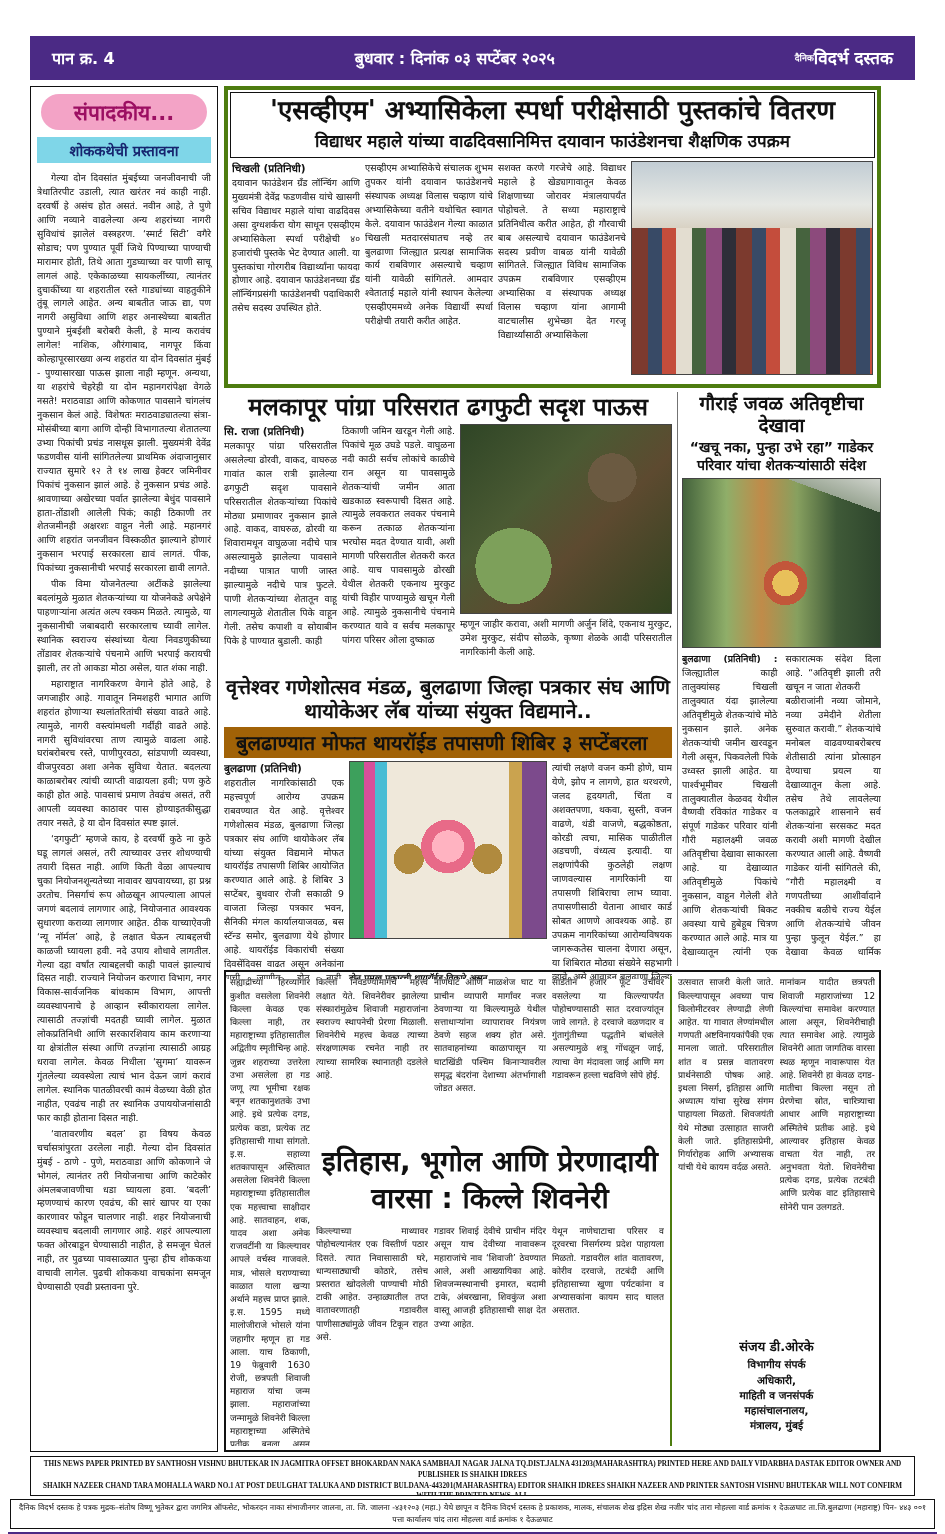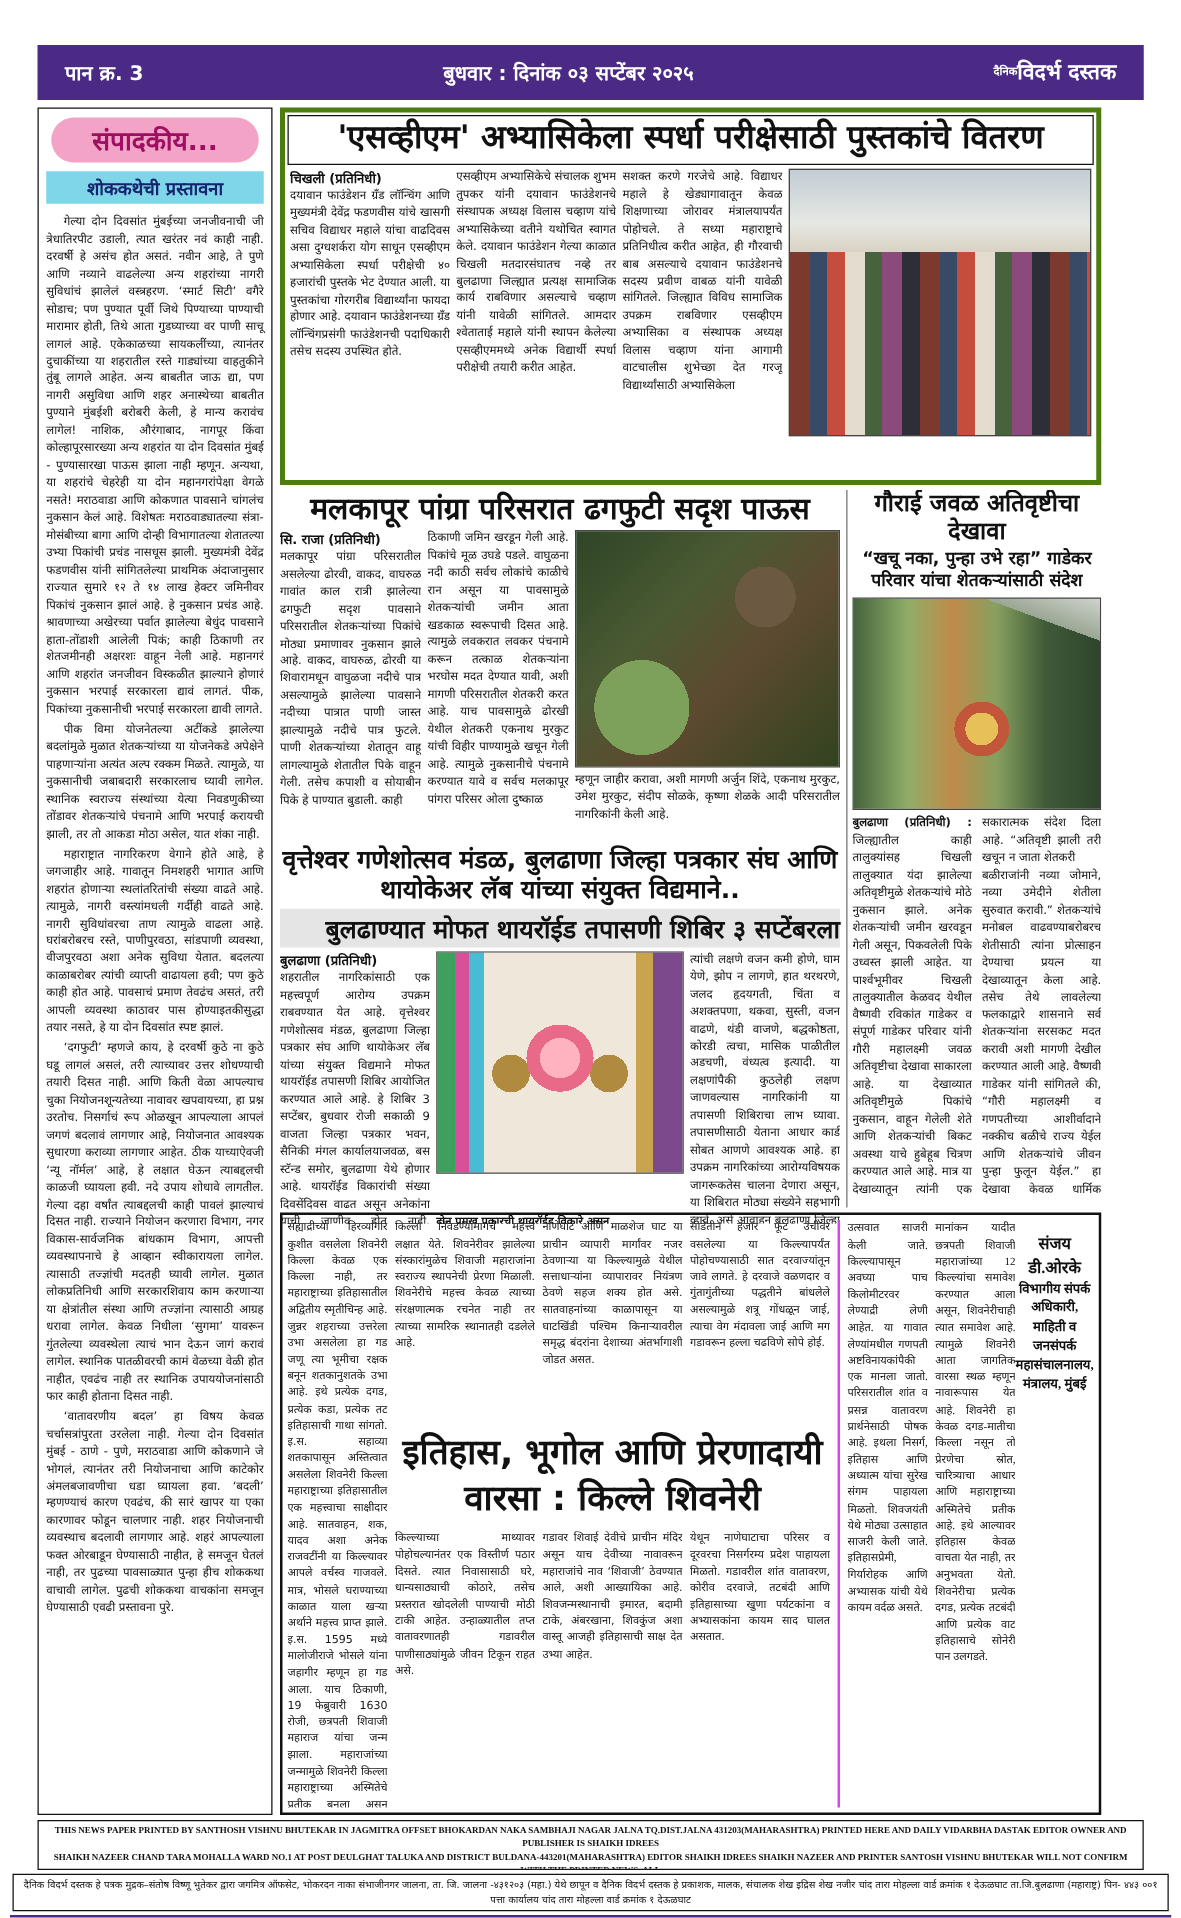--- a/index.html
+++ b/index.html
@@ -47,39 +47,39 @@
   .row2 { display:flex; gap:5px; height:574px; }
   .row2-left { width:448px; flex:none; display:flex; flex-direction:column; gap:4px; }
   .row2-right { flex:1; border-left:1px solid #737373; padding-left:4px; overflow:hidden; }
 
   .h-malkapur { font-size:24px; font-weight:bold; text-align:center; line-height:1.1; margin:2px 0 3px 0; }
   .art2-body { display:flex; gap:5px; height:244px; overflow:hidden; }
   .art2-col { flex:1; overflow:hidden; }
   .art2-right { width:212px; flex:none; }
 
   .h-thyroid { font-size:20px; font-weight:bold; text-align:center; line-height:1.2; margin-top:3px; }
-  .banner { background:#e5e5e5; font-size:20px; font-weight:bold; text-align:right; padding:2px 0; margin:4px 0 3px 0; }
+  .banner { background:#a16207; font-size:20px; font-weight:bold; text-align:left; padding:2px 12px; margin:4px 0 3px 0; }
   .art4-body { display:flex; gap:5px; height:218px; overflow:hidden; }
   .art4-col { flex:1; overflow:hidden; }
   .art4-photo-wrap { width:198px; flex:none; }
 
   .h-gaurai { font-size:19px; font-weight:bold; text-align:center; line-height:1.15; margin:1px 0 2px 0; }
   .h-gaurai-sub { font-size:14px; font-weight:bold; text-align:center; line-height:1.25; margin-bottom:4px; }
   .art3-text { margin-top:4px; column-count:2; column-gap:8px; height:318px; overflow:hidden; }
 
   
   .art5 { border:2px solid #111; padding:4px; height:484px; overflow:hidden; display:flex; gap:6px; }
   .art5-colA { width:80px; flex:none; font-size:8.8px; overflow:hidden; }
   .art5-mid { width:348px; flex:none; display:flex; flex-direction:column; }
   .art5-toprow, .art5-botrow { display:flex; gap:6px; overflow:hidden; }
   .art5-toprow { height:158px; }
   .art5-botrow { flex:1; }
   .art5-mid .mcol { flex:1; overflow:hidden; font-size:8.8px; }
   .h-shivneri { font-size:28px; font-weight:bold; text-align:center; line-height:1.3; padding:10px 0 8px 0; }
-  .art5-right { flex:1; border-left:2px solid #d946ef; padding-left:6px; display:flex; overflow:hidden;font-family:Liberation Serif, serif; }
+  .art5-right { flex:1; border-left:2px solid #4d7c0f; padding-left:6px; display:flex; flex-direction:column; overflow:hidden; }
   .art5-rcols { display:flex; gap:6px; height:352px; overflow:hidden; }
   .art5-rcols .mcol { flex:1; overflow:hidden; font-size:8.8px; }
   .signature { text-align:center; margin-top:10px; line-height:1.45; }
   .sig-name { font-weight:bold; font-size:13px; }
   .sig-line { font-weight:bold; font-size:10.5px; }
 
   
   .photo-svm { height:214px; background:
     linear-gradient(180deg,#c2cdd4 0%,#e6e8e4 20%,#d9d2c4 31%,rgba(0,0,0,0) 31%),
     repeating-linear-gradient(90deg,#7c3a2e 0 16px,#384a66 16px 30px,#c44d3c 30px 44px,#e3ddd0 44px 60px,#46633e 60px 74px,#8c4a7c 74px 90px,#2e2e38 90px 104px),
@@ -105,21 +105,21 @@
   .foot-mr { margin:3px 10px 0 10px; border:1px solid #111; padding:2px 6px;
     font-size:7.8px; line-height:1.6; text-align:center; height:30px; overflow:hidden; }
   .bottom-bar { margin:3px 8px 0 8px; height:9px; background:#4b2a85; }
 </style>
 </head>
 <body>
 
 <div class="page">
 
   <div class="topbar">
-    <span class="page-no">पान क्र. 3</span>
+    <span class="page-no">पान क्र. 4</span>
     <span class="date">बुधवार : दिनांक ०३ सप्टेंबर २०२५</span>
     <span class="brand">
       <span class="brand-small">दैनिक</span>
       <span class="brand-main">विदर्भ दस्तक</span>
     </span>
   </div>
 
   <div class="content">
 
     <aside class="editorial">
@@ -130,20 +130,21 @@
       <p class="col ind">महाराष्ट्रात नागरिकरण वेगाने होते आहे, हे जगजाहीर आहे. गावातून निमशहरी भागात आणि शहरांत होणाऱ्या स्थलांतरितांची संख्या वाढते आहे. त्यामुळे, नागरी वस्त्यांमधली गर्दीही वाढते आहे. नागरी सुविधांवरचा ताण त्यामुळे वाढला आहे. घरांबरोबरच रस्ते, पाणीपुरवठा, सांडपाणी व्यवस्था, वीजपुरवठा अशा अनेक सुविधा येतात. बदलत्या काळाबरोबर त्यांची व्याप्ती वाढायला हवी; पण कुठे काही होत आहे. पावसाचं प्रमाण तेवढंच असतं, तरी आपली व्यवस्था काठावर पास होण्याइतकीसुद्धा तयार नसते, हे या दोन दिवसांत स्पष्ट झालं.</p>
       <p class="col ind">‘दगफुटी’ म्हणजे काय, हे दरवर्षी कुठे ना कुठे घडू लागलं असलं, तरी त्याच्यावर उत्तर शोधण्याची तयारी दिसत नाही. आणि किती वेळा आपल्याच चुका नियोजनशून्यतेच्या नावावर खपवायच्या, हा प्रश्न उरतोच. निसर्गाचं रूप ओळखून आपल्याला आपलं जगणं बदलावं लागणार आहे, नियोजनात आवश्यक सुधारणा कराव्या लागणार आहेत. ठीक याच्याऐवजी ‘न्यू नॉर्मल’ आहे, हे लक्षात घेऊन त्याबद्दलची काळजी घ्यायला हवी. नदे उपाय शोधावे लागतील. गेल्या दहा वर्षांत त्याबद्दलची काही पावलं झाल्याचं दिसत नाही. राज्याने नियोजन करणारा विभाग, नगर विकास-सार्वजनिक बांधकाम विभाग, आपत्ती व्यवस्थापनाचे हे आव्हान स्वीकारायला लागेल. त्यासाठी तज्ज्ञांची मदतही घ्यावी लागेल. मुळात लोकप्रतिनिधी आणि सरकारशिवाय काम करणाऱ्या या क्षेत्रांतील संस्था आणि तज्ज्ञांना त्यासाठी आग्रह धरावा लागेल. केवळ निधीला ‘सुगमा’ यावरून गुंतलेल्या व्यवस्थेला त्याचं भान देऊन जागं करावं लागेल. स्थानिक पातळीवरची कामं वेळच्या वेळी होत नाहीत, एवढंच नाही तर स्थानिक उपाययोजनांसाठी फार काही होताना दिसत नाही.</p>
       <p class="col ind">‘वातावरणीय बदल’ हा विषय केवळ चर्चासत्रांपुरता उरलेला नाही. गेल्या दोन दिवसांत मुंबई - ठाणे - पुणे, मराठवाडा आणि कोकणाने जे भोगलं, त्यानंतर तरी नियोजनाचा आणि काटेकोर अंमलबजावणीचा धडा घ्यायला हवा. ‘बदली’ म्हणण्याचं कारण एवढंच, की सारं खापर या एका कारणावर फोडून चालणार नाही. शहर नियोजनाची व्यवस्थाच बदलावी लागणार आहे. शहरं आपल्याला फक्त ओरबाडून घेण्यासाठी नाहीत, हे समजून घेतलं नाही, तर पुढच्या पावसाळ्यात पुन्हा हीच शोककथा वाचावी लागेल. पुढची शोककथा वाचकांना समजून घेण्यासाठी एवढी प्रस्तावना पुरे.</p>
     </aside>
 
     <main class="main">
 
       <section class="art1">
         <div class="head">
           <div class="h-svm">'एसव्हीएम' अभ्यासिकेला स्पर्धा परीक्षेसाठी पुस्तकांचे वितरण</div>
+          <div class="h-svm-sub">विद्याधर महाले यांच्या वाढदिवसानिमित्त दयावान फाउंडेशनचा शैक्षणिक उपक्रम</div>
         </div>
         <div class="art1-body">
           <div class="art1-col">
             <div class="byline">चिखली (प्रतिनिधी)</div>
             <p class="col">दयावान फाउंडेशन ग्रँड लॉन्चिंग आणि मुख्यमंत्री देवेंद्र फडणवीस यांचे खासगी सचिव विद्याधर महाले यांचा वाढदिवस असा दुग्धशर्करा योग साधून एसव्हीएम अभ्यासिकेला स्पर्धा परीक्षेची ४० हजारांची पुस्तके भेट देण्यात आली. या पुस्तकांचा गोरगरीब विद्यार्थ्यांना फायदा होणार आहे. दयावान फाउंडेशनच्या ग्रँड लॉन्चिंगप्रसंगी फाउंडेशनची पदाधिकारी तसेच सदस्य उपस्थित होते.</p>
           </div>
           <div class="art1-col">
             <p class="col">एसव्हीएम अभ्यासिकेचे संचालक शुभम तुपकर यांनी दयावान फाउंडेशनचे संस्थापक अध्यक्ष विलास चव्हाण यांचे अभ्यासिकेच्या वतीने यथोचित स्वागत केले. दयावान फाउंडेशन गेल्या काळात चिखली मतदारसंघातच नव्हे तर बुलढाणा जिल्ह्यात प्रत्यक्ष सामाजिक कार्य राबविणार असल्याचे चव्हाण यांनी यावेळी सांगितले. आमदार श्वेताताई महाले यांनी स्थापन केलेल्या एसव्हीएममध्ये अनेक विद्यार्थी स्पर्धा परीक्षेची तयारी करीत आहेत.</p>
           </div>
           <div class="art1-col">

